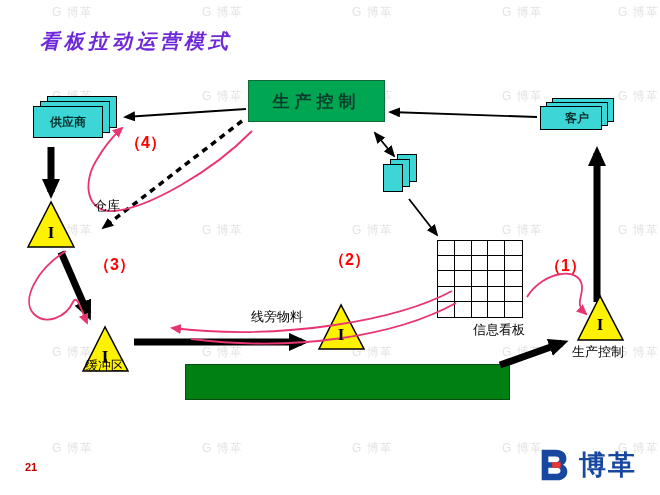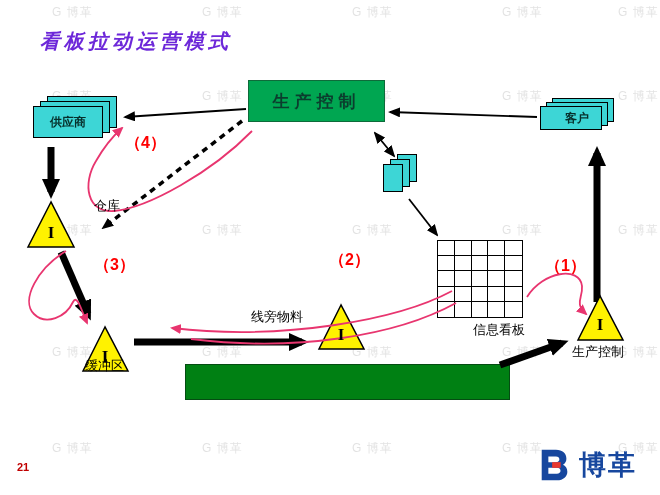--- a/index.html
+++ b/index.html
@@ -58,21 +58,21 @@
 
   
   svg.layer { position:absolute; left:0; top:0; z-index:2; }
   .thin  { stroke:var(--arrow-black); stroke-width:1.8; fill:none; }
   .thick { stroke:var(--arrow-black); stroke-width:7; fill:none; }
   .dotted{ stroke:var(--arrow-black); stroke-width:3.5; fill:none; stroke-dasharray:6 5; }
   .redcurve { stroke:var(--curve-red); stroke-width:1.8; fill:none; }
   .tri { fill:var(--triangle-yellow); stroke:#000; stroke-width:1.5; }
 
   
-  .page-number { position:absolute; left:17px; top:461px; z-index:4; font-size:11px; font-weight:bold; color:#c00000; }
+  .page-number { position:absolute; left:25px; top:461px; z-index:4; font-size:11px; font-weight:bold; color:#c00000; }
   .brand { position:absolute; left:536px; top:446px; z-index:4; display:flex; align-items:center; gap:5px; }
   .brand-text { font-family:"Liberation Serif", serif; font-weight:bold; font-size:27px; color:#17479e; letter-spacing:2px; }
 </style>
 </head>
 <body>
 
 <div class="slide">
 
   <div id="wm-layer">
       <div class="watermark" style="left: 52px; top: 4px;">G 博革</div>

